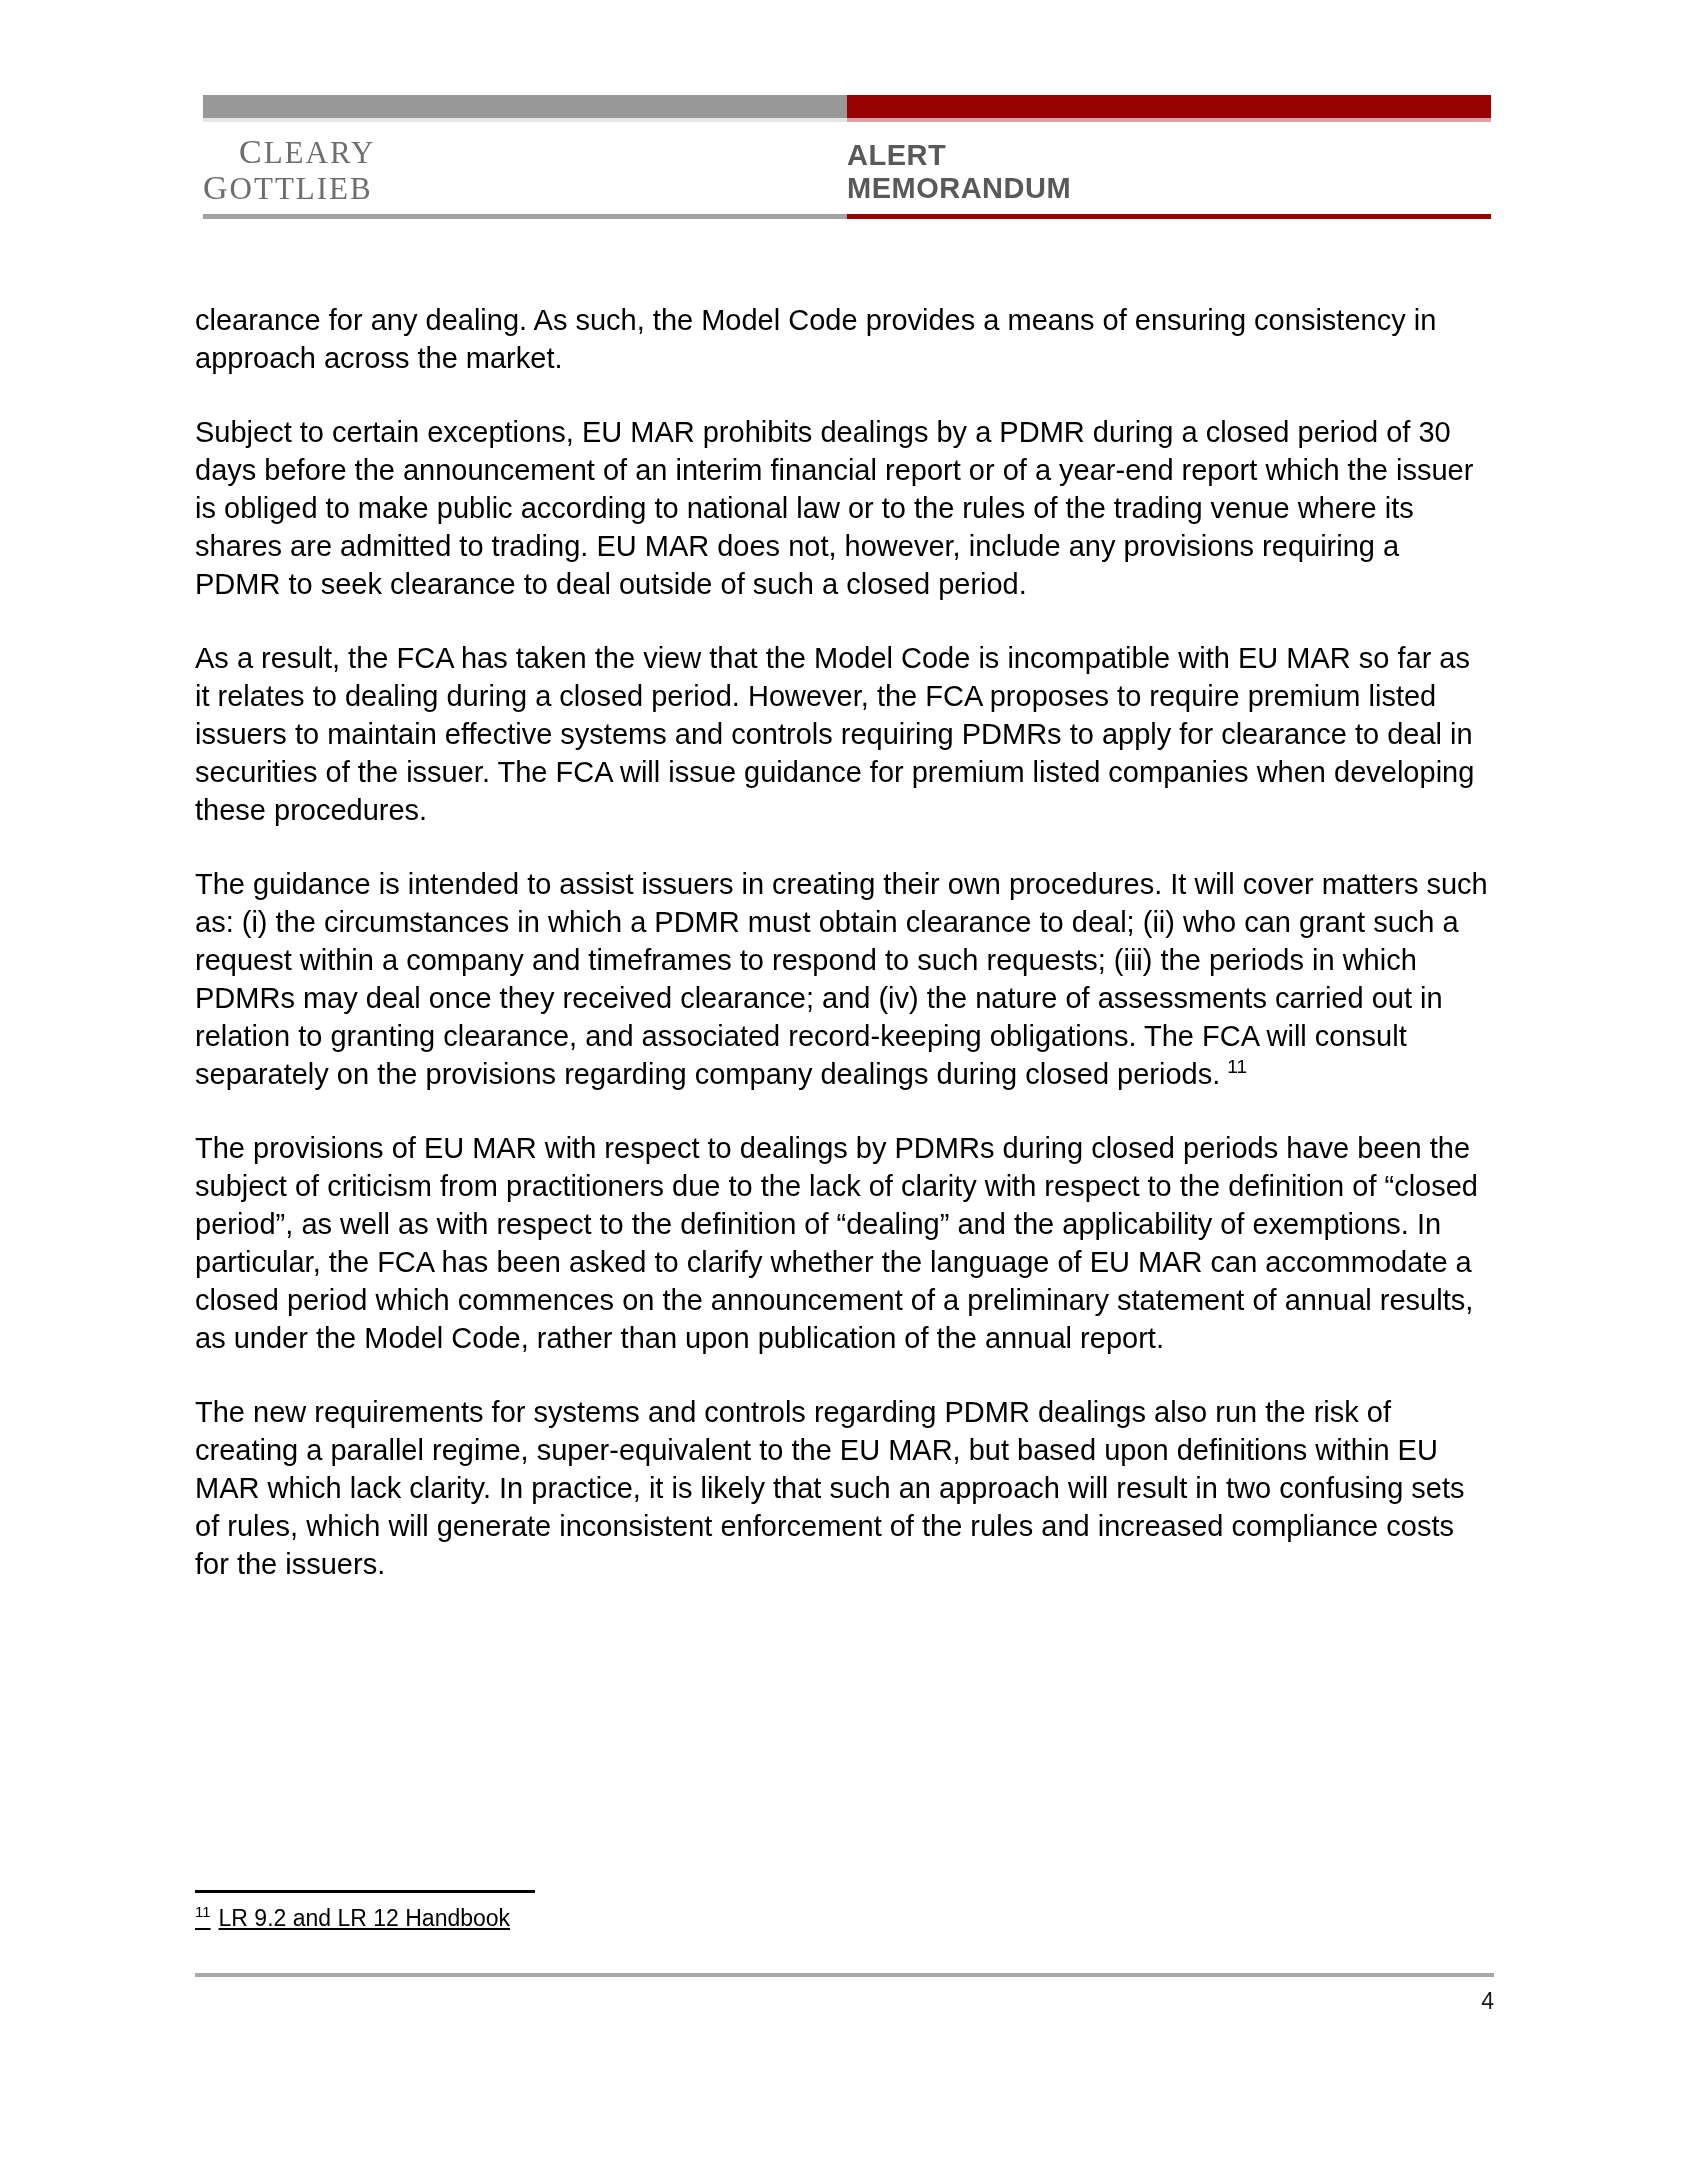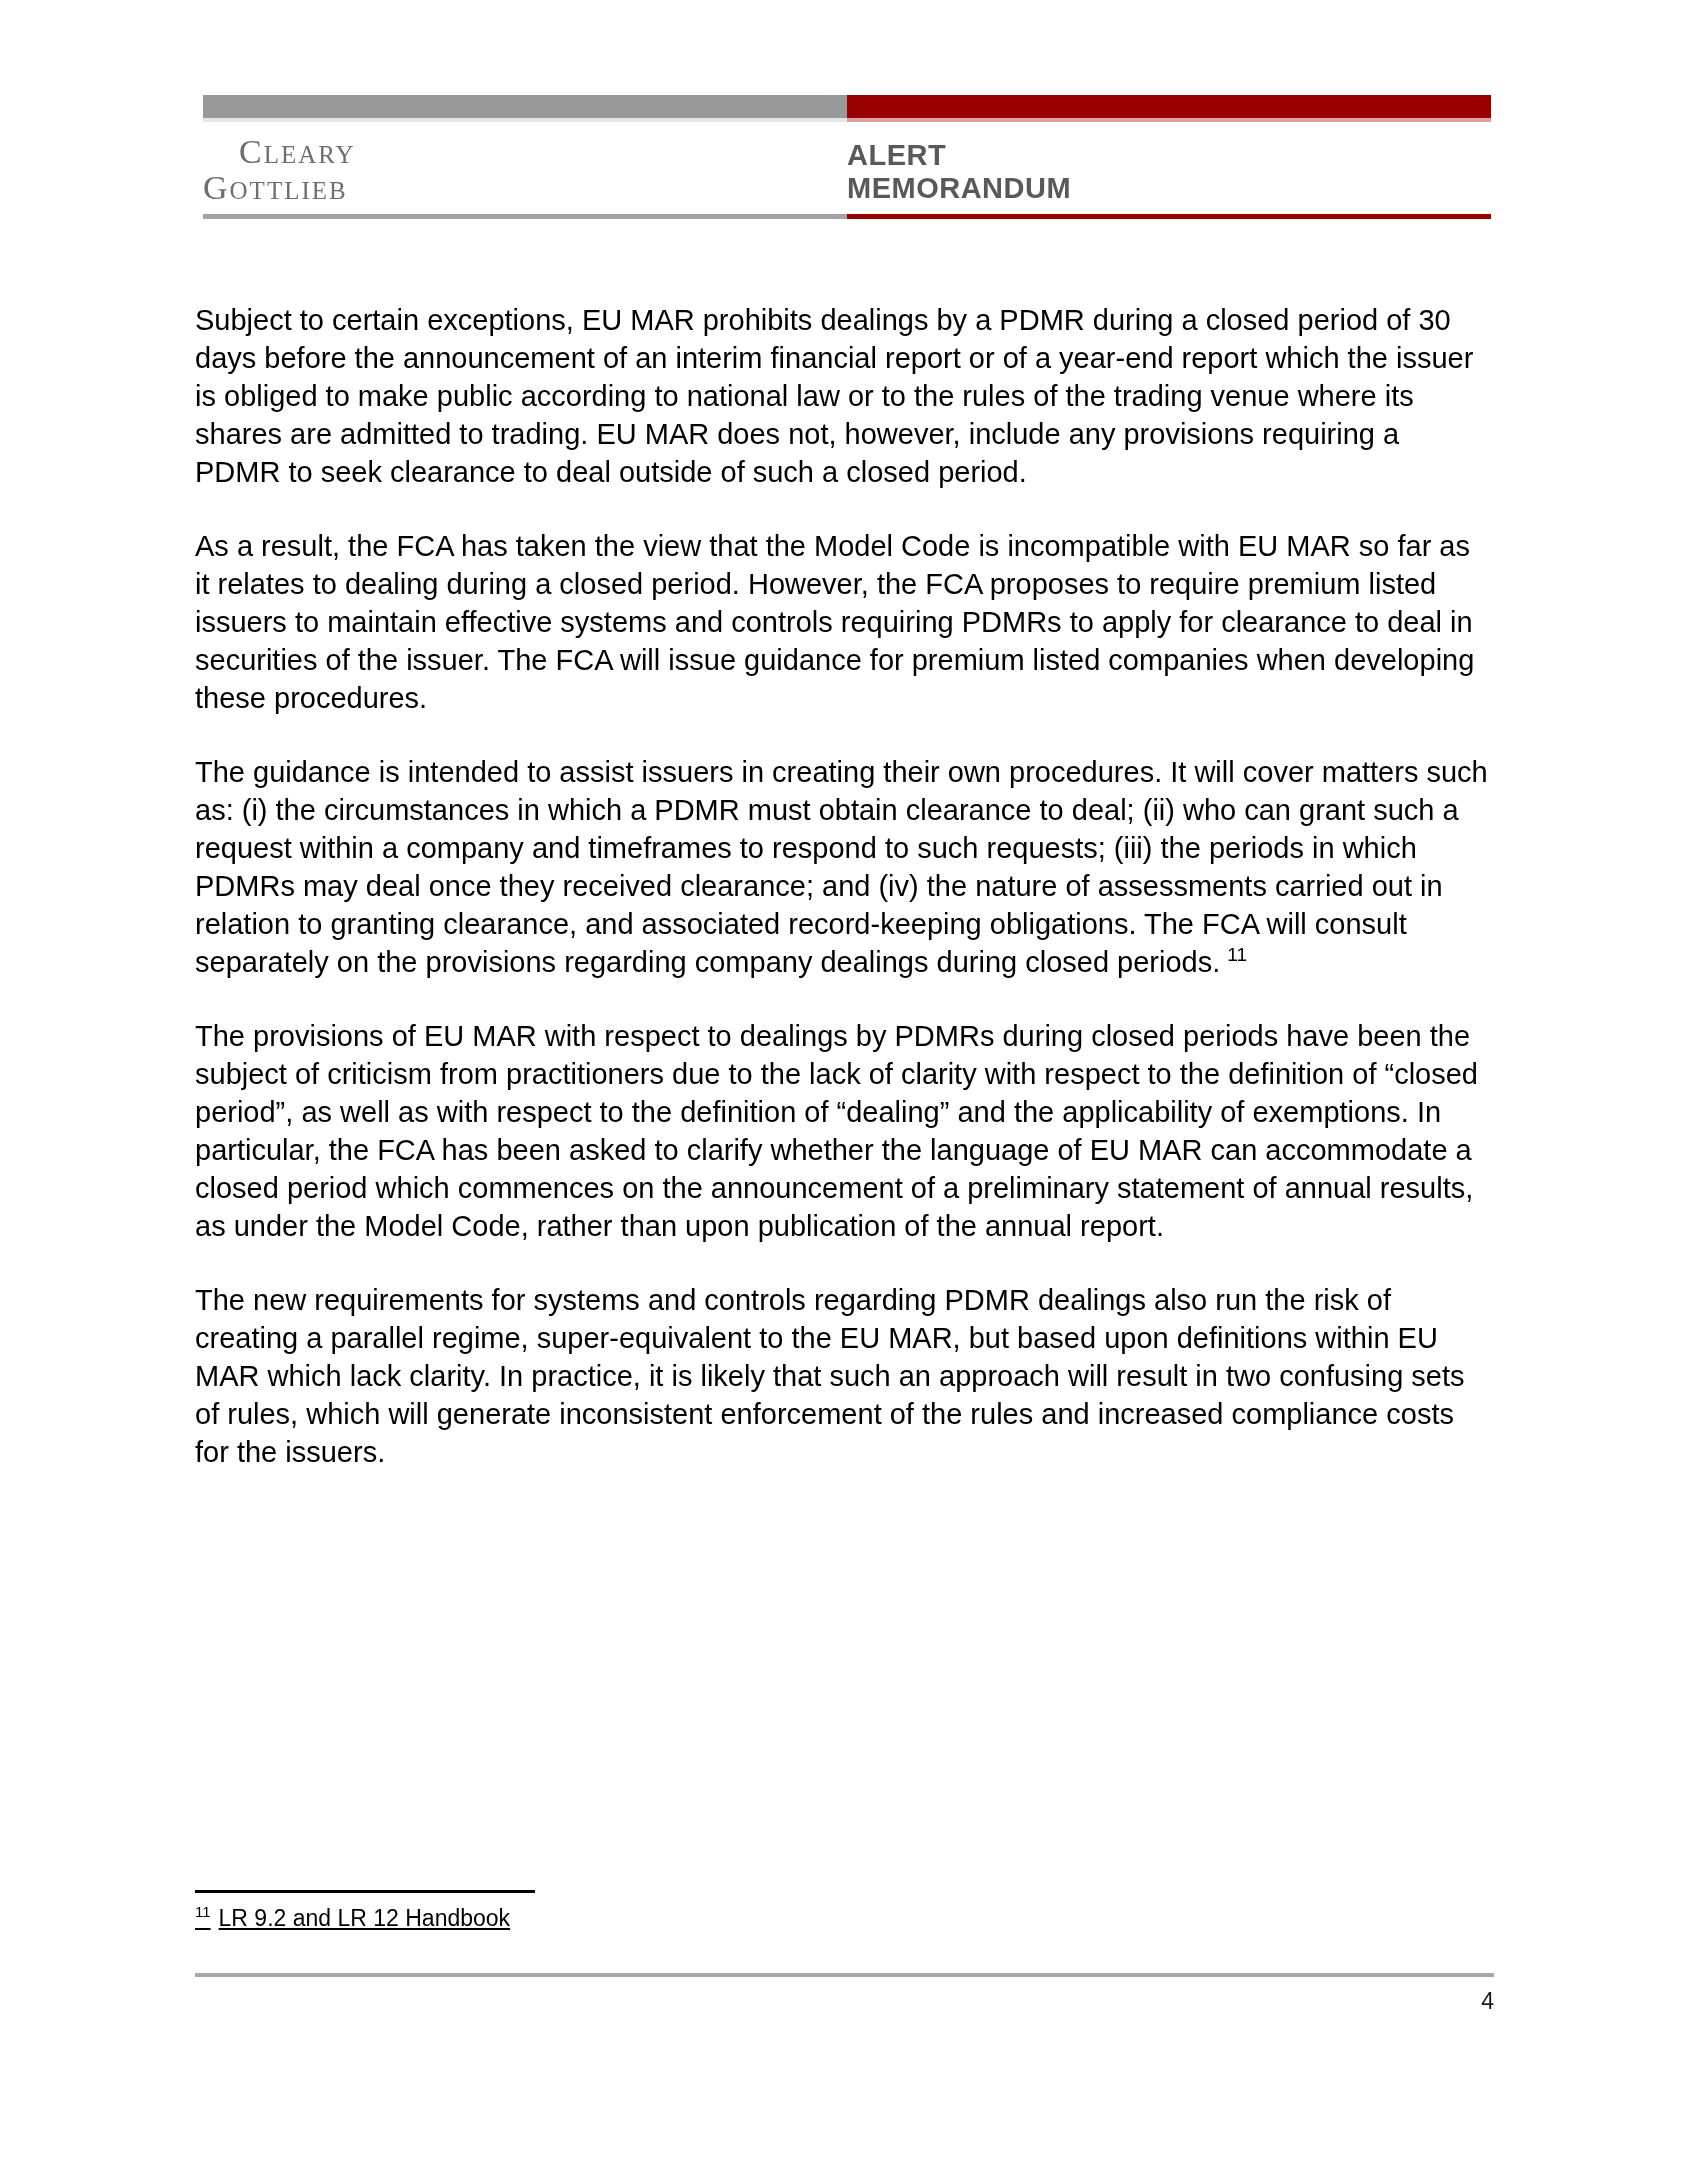--- a/index.html
+++ b/index.html
@@ -39,21 +39,21 @@
     left: 203px;
     top: 137px;
     font-family: "Liberation Serif", serif;
     color: #6e6e6e;
     line-height: 30px;
     letter-spacing: 2px;
     user-select: none;
   }
   .logo .line1 { margin-left: 36px; }
   .logo .initial { font-size: 34px; }
-  .logo .rest { font-size: 25px; }
+  .logo .rest { font-size: 31px; }
 
   .doc-type {
     position: absolute;
     left: 847px;
     top: 139px;
     font-size: 29px;
     font-weight: bold;
     color: #595959;
     line-height: 33px;
     letter-spacing: 0.5px;
@@ -149,20 +149,21 @@
     <div>ALERT</div>
     <div>MEMORANDUM</div>
   </div>
 
   <div class="header-rule">
     <span class="rule-gray"></span>
     <span class="rule-red"></span>
   </div>
 
   <main class="body-text">
+    <p>clearance for any dealing. As such, the Model Code provides a means of ensuring consistency in approach across the market.</p>
     <p>Subject to certain exceptions, EU MAR prohibits dealings by a PDMR during a closed period of 30 days before the announcement of an interim financial report or of a year-end report which the issuer is obliged to make public according to national law or to the rules of the trading venue where its shares are admitted to trading. EU MAR does not, however, include any provisions requiring a PDMR to seek clearance to deal outside of such a closed period.</p>
     <p>As a result, the FCA has taken the view that the Model Code is incompatible with EU MAR so far as it relates to dealing during a closed period. However, the FCA proposes to require premium listed issuers to maintain effective systems and controls requiring PDMRs to apply for clearance to deal in securities of the issuer. The FCA will issue guidance for premium listed companies when developing these procedures.</p>
     <p><span>The guidance is intended to assist issuers in creating their own procedures. It will cover matters such as: (i) the circumstances in which a PDMR must obtain clearance to deal; (ii) who can grant such a request within a company and timeframes to respond to such requests; (iii) the periods in which PDMRs may deal once they received clearance; and (iv) the nature of assessments carried out in relation to granting clearance, and associated record-keeping obligations. The FCA will consult separately on the provisions regarding company dealings during closed periods.</span><sup class="fn-ref">11</sup></p>
     <p>The provisions of EU MAR with respect to dealings by PDMRs during closed periods have been the subject of criticism from practitioners due to the lack of clarity with respect to the definition of “closed period”, as well as with respect to the definition of “dealing” and the applicability of exemptions. In particular, the FCA has been asked to clarify whether the language of EU MAR can accommodate a closed period which commences on the announcement of a preliminary statement of annual results, as under the Model Code, rather than upon publication of the annual report.</p>
     <p>The new requirements for systems and controls regarding PDMR dealings also run the risk of creating a parallel regime, super-equivalent to the EU MAR, but based upon definitions within EU MAR which lack clarity. In practice, it is likely that such an approach will result in two confusing sets of rules, which will generate inconsistent enforcement of the rules and increased compliance costs for the issuers.</p>
   </main>
 
   <div class="footnote-rule"></div>
   <div class="footnote-text">
     <sup>11</sup><span>LR 9.2 and LR 12 Handbook</span>

